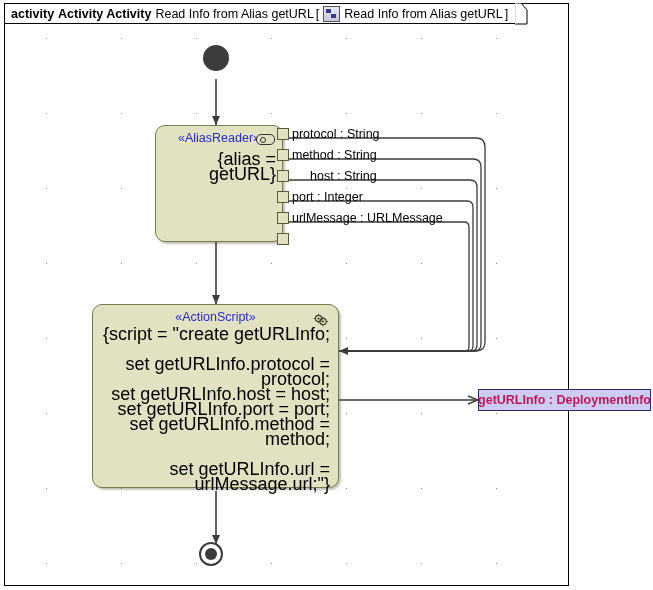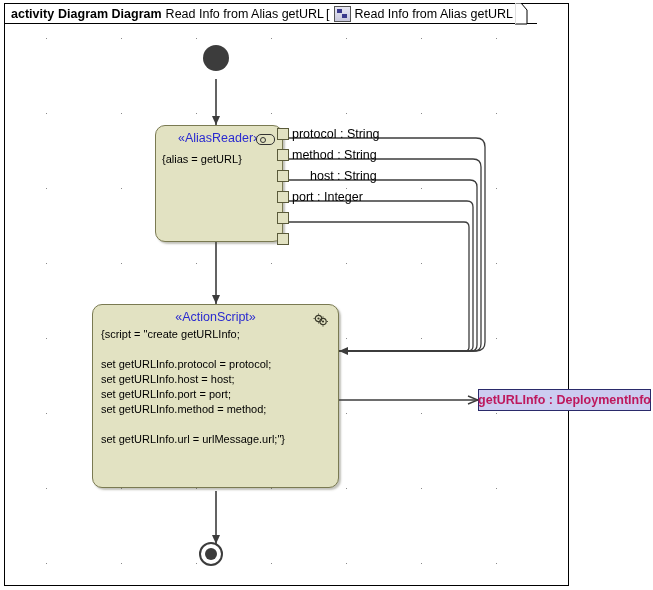--- a/index.html
+++ b/index.html
@@ -109,24 +109,25 @@
     line-height: 15px;
   }
   .node-name {
     font-weight: bold;
     font-size: 12.5px;
     text-align: center;
     line-height: 16px;
     color: #000;
   }
   .node-body {
-    font-size: 11px;
+    font-size: 18px;
     line-height: 15px;
     color: #000;
     white-space: pre-wrap;
+    text-align: right;
   }
 
   
   .pin-icon {
     position: absolute;
     width: 17px; height: 9px;
     border: 1px solid #333;
     border-radius: 5px;
     background: #e2e2c2;
   }
@@ -249,21 +250,21 @@
       <path d="M284,134 L471,134 Q480,134 480,143 L480,338 Q480,347 471,347 L334,347" stroke="#3c3c3c" stroke-width="1.3" fill="none" marker-end="url(#arrowFilled)"></path>
       <path d="M284,155 L468,155 Q476,155 476,163 L476,340 Q476,347 469,347 L334,347" stroke="#3c3c3c" stroke-width="1.3" fill="none"></path>
       <path d="M284,176 L465,176 Q472,176 472,183 L472,341 Q472,347 466,347 L334,347" stroke="#3c3c3c" stroke-width="1.3" fill="none"></path>
       <path d="M284,197 L462,197 Q468,197 468,203 L468,342 Q468,347 463,347 L334,347" stroke="#3c3c3c" stroke-width="1.3" fill="none"></path>
       <path d="M284,218 L459,218 Q464,218 464,223 L464,343 Q464,347 460,347 L334,347" stroke="#3c3c3c" stroke-width="1.3" fill="none"></path>
     </svg>
   </div>
 
   <div id="frame-header">
     <span class="kw">activity</span>
-    <span class="kind">Diagram Diagram</span>
+    <span class="kind">Activity Activity</span>
     <span class="nm">Read Info from Alias getURL</span>
     <span class="brk">[</span>
     <span class="hdr-icon"></span>
     <span class="nm">Read Info from Alias getURL</span>
     <span class="brk">]</span>
   </div>
   <div id="frame-header-notch" style="left: 515px;">
     <svg width="13" height="22" viewBox="0 0 13 22">
       <path d="M0,0 L6,0 L12,7 L12,21 L0,21 z" fill="#ffffff" stroke="#000000" stroke-width="1"></path>
       <path d="M0,0 L0,21" stroke="#ffffff" stroke-width="1.5"></path>
@@ -284,20 +285,21 @@
   <div class="opin" style="left:277px; top:149px;"></div>
   <div class="pin-label" style="left:292px; top:148px;">method : String</div>
 
   <div class="opin" style="left:277px; top:170px;"></div>
   <div class="pin-label" style="left:295px; top:169px;margin-left:15px;">host : String</div>
 
   <div class="opin" style="left:277px; top:191px;"></div>
   <div class="pin-label" style="left:292px; top:190px;">port : Integer</div>
 
   <div class="opin" style="left:277px; top:212px;"></div>
+  <div class="pin-label" style="left:292px; top:211px;">urlMessage : URLMessage</div>
 
   <div class="opin" style="left:277px; top:233px;"></div>
 
   <div class="action" id="action-get-info" style="left: 92px; top: 304px; width: 247px; height: 184px; padding: 5px 8px 0px;">
     <div class="stereotype">«ActionScript»</div>
     <div class="node-body" style="margin-top: 2px;">{script = "create getURLInfo;
 
 set getURLInfo.protocol = protocol;
 set getURLInfo.host = host;
 set getURLInfo.port = port;

